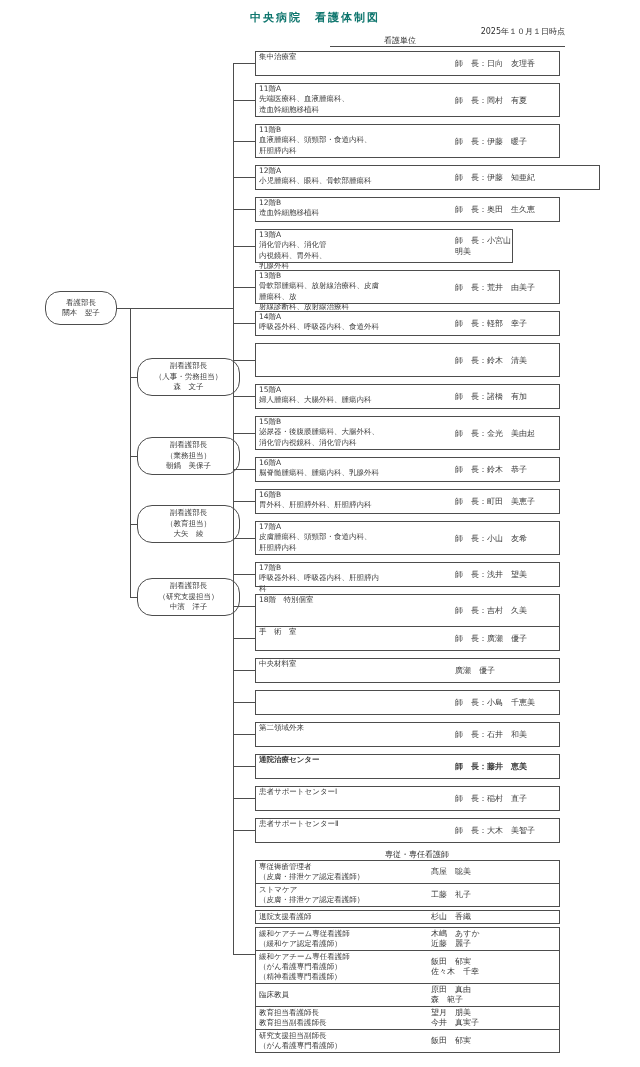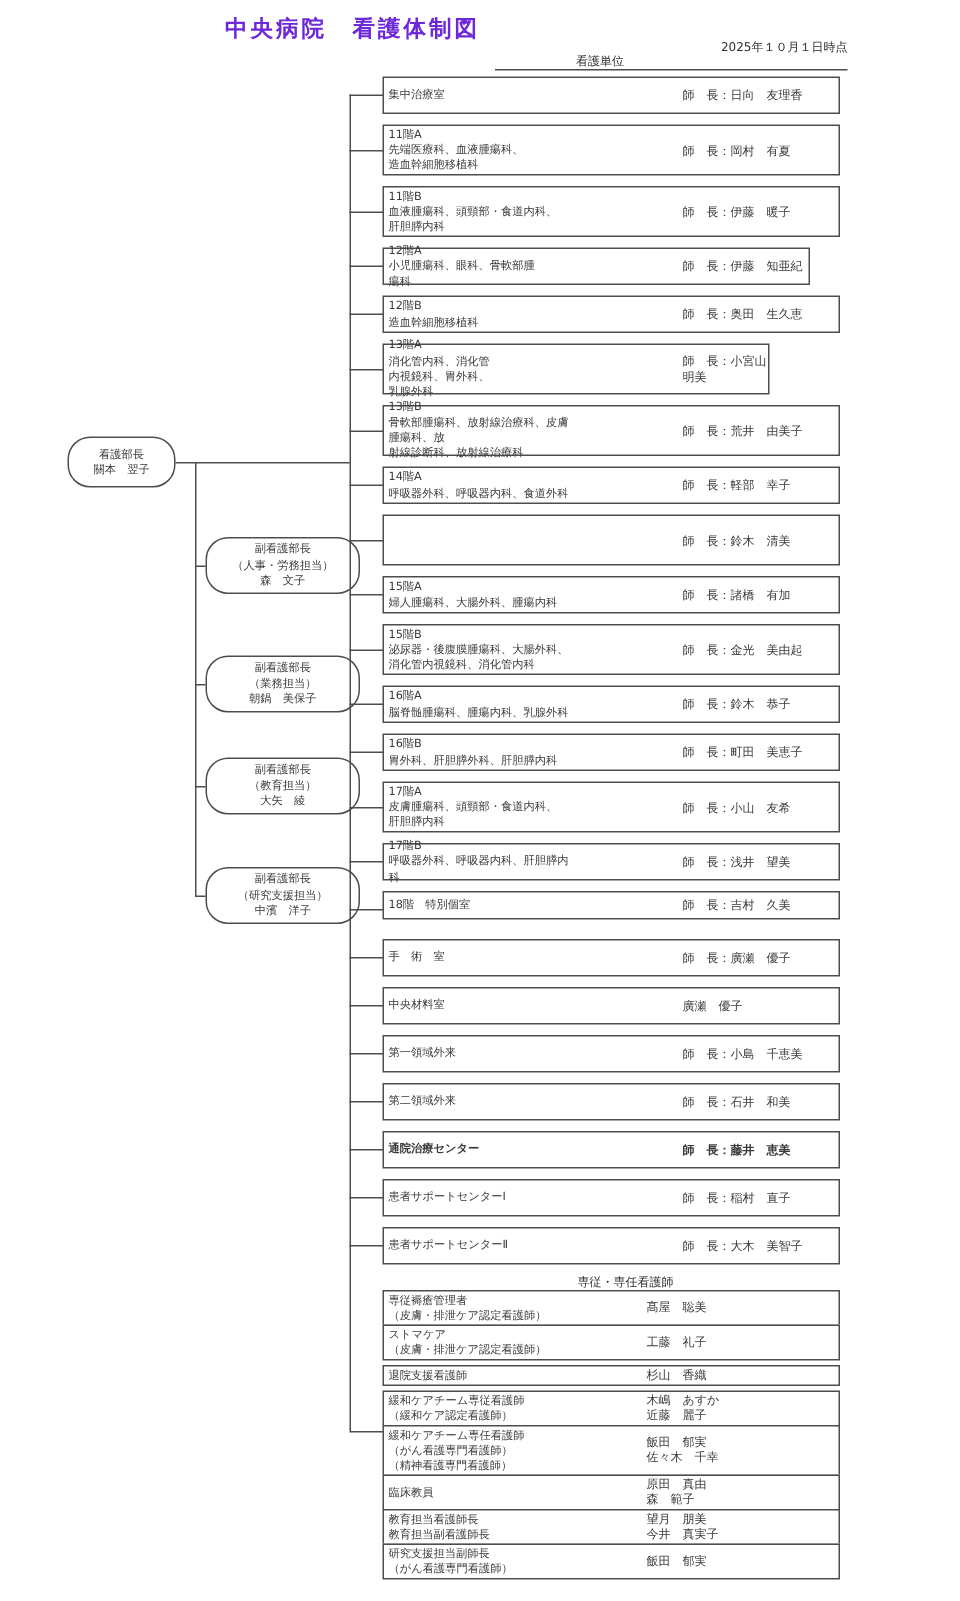--- a/index.html
+++ b/index.html
@@ -1,28 +1,28 @@
 <!DOCTYPE html>
 <html><head>
 <meta charset="utf-8">
 <style>
   html,body{margin:0;padding:0;background:#fff;}
   #page{position:relative;width:640px;height:1067px;background:#ffffff;overflow:hidden;
         font-family:"DejaVu Sans","Liberation Sans",sans-serif;color:#3a3a3a;}
-  .t-title{position:absolute;left:150px;top:10px;width:330px;
-           font-size:15px;font-weight:bold;color:#6d28d9;letter-spacing:2px;}
+  .t-title{position:absolute;left:150px;top:10px;width:330px;text-align:center;
+           font-size:11px;font-weight:bold;color:#0f766e;letter-spacing:2px;}
   .t-date{position:absolute;left:410px;top:26px;width:155px;text-align:right;font-size:8px;color:#2e2e2e;}
   .t-units-header{position:absolute;left:352px;top:35px;width:96px;text-align:center;font-size:8px;color:#2e2e2e;}
   .t-staff-header{position:absolute;left:357px;top:849px;width:120px;text-align:center;font-size:8px;color:#2e2e2e;}
   .line{position:absolute;background:#4d4d4d;}
   .box{position:absolute;box-sizing:border-box;border:1px solid #4d4d4d;background:#fff;}
   .center-box{display:flex;flex-direction:column;justify-content:center;align-items:center;
               font-size:7.5px;line-height:10.5px;text-align:center;border-radius:15px;}
   .urow-label{position:absolute;left:3px;top:0;bottom:0;right:180px;display:flex;
-              flex-direction:column;justify-content:center;font-size:7.5px;line-height:10.3px;}
+              flex-direction:column;justify-content:flex-start;font-size:7.5px;line-height:10.3px;}
   .urow-chief{position:absolute;left:175px;top:0;bottom:0;display:flex;align-items:center;font-size:8px;margin-left:24px;}
   .srow-label{position:absolute;left:3px;top:0;bottom:0;right:180px;display:flex;
               flex-direction:column;justify-content:center;font-size:7.5px;line-height:10px;}
   .srow-names{position:absolute;left:175px;top:0;bottom:0;display:flex;
               flex-direction:column;justify-content:center;font-size:8px;line-height:10px;}
 </style>
 </head>
 <body>
 
 <div id="page">
@@ -82,21 +82,21 @@
         <div class="urow-chief" style="">師　長：岡村　有夏</div>
       </div>
       <div class="box" style="left:255px;top:124px;width:305px;height:34px;">
         <div class="urow-label" style="">
           <div style="">11階B</div>
           <div style="">血液腫瘍科、頭頸部・食道内科、</div>
           <div style="">肝胆膵内科</div>
         </div>
         <div class="urow-chief" style="">師　長：伊藤　暖子</div>
       </div>
-      <div class="box" style="left:255px;top:165px;width:285px;height:25px;">
+      <div class="box" style="left:255px;top:165px;width:345px;height:25px;">
         <div class="urow-label" style="">
           <div style="">12階A</div>
           <div style="">小児腫瘍科、眼科、骨軟部腫瘍科</div>
         </div>
         <div class="urow-chief" style="">師　長：伊藤　知亜紀</div>
       </div>
       <div class="box" style="left:255px;top:197px;width:305px;height:25px;">
         <div class="urow-label" style="">
           <div style="">12階B</div>
           <div style="">造血幹細胞移植科</div>
@@ -166,42 +166,39 @@
         </div>
         <div class="urow-chief" style="">師　長：小山　友希</div>
       </div>
       <div class="box" style="left:255px;top:562px;width:305px;height:25px;">
         <div class="urow-label" style="">
           <div style="">17階B</div>
           <div style="">呼吸器外科、呼吸器内科、肝胆膵内科</div>
         </div>
         <div class="urow-chief" style="">師　長：浅井　望美</div>
       </div>
-      <div class="box" style="left:255px;top:594px;width:305px;height:19px;">
+      <div class="box" style="left:255px;top:594px;width:305px;height:33px;">
         <div class="urow-label" style="">
           <div style="">18階　特別個室</div>
         </div>
         <div class="urow-chief" style="">師　長：吉村　久美</div>
       </div>
       <div class="box" style="left:255px;top:626px;width:305px;height:25px;">
         <div class="urow-label" style="">
           <div style="">手　術　室</div>
         </div>
         <div class="urow-chief" style="">師　長：廣瀬　優子</div>
       </div>
       <div class="box" style="left:255px;top:658px;width:305px;height:25px;">
         <div class="urow-label" style="">
           <div style="">中央材料室</div>
         </div>
         <div class="urow-chief" style="">廣瀬　優子</div>
       </div>
       <div class="box" style="left:255px;top:690px;width:305px;height:25px;">
-        <div class="urow-label" style="">
-          <div style="">第一領域外来</div>
-        </div>
         <div class="urow-chief" style="">師　長：小島　千恵美</div>
       </div>
       <div class="box" style="left:255px;top:722px;width:305px;height:25px;">
         <div class="urow-label" style="">
           <div style="">第二領域外来</div>
         </div>
         <div class="urow-chief" style="">師　長：石井　和美</div>
       </div>
       <div class="box" style="left:255px;top:754px;width:305px;height:25px;font-weight:bold;">
         <div class="urow-label" style="">

